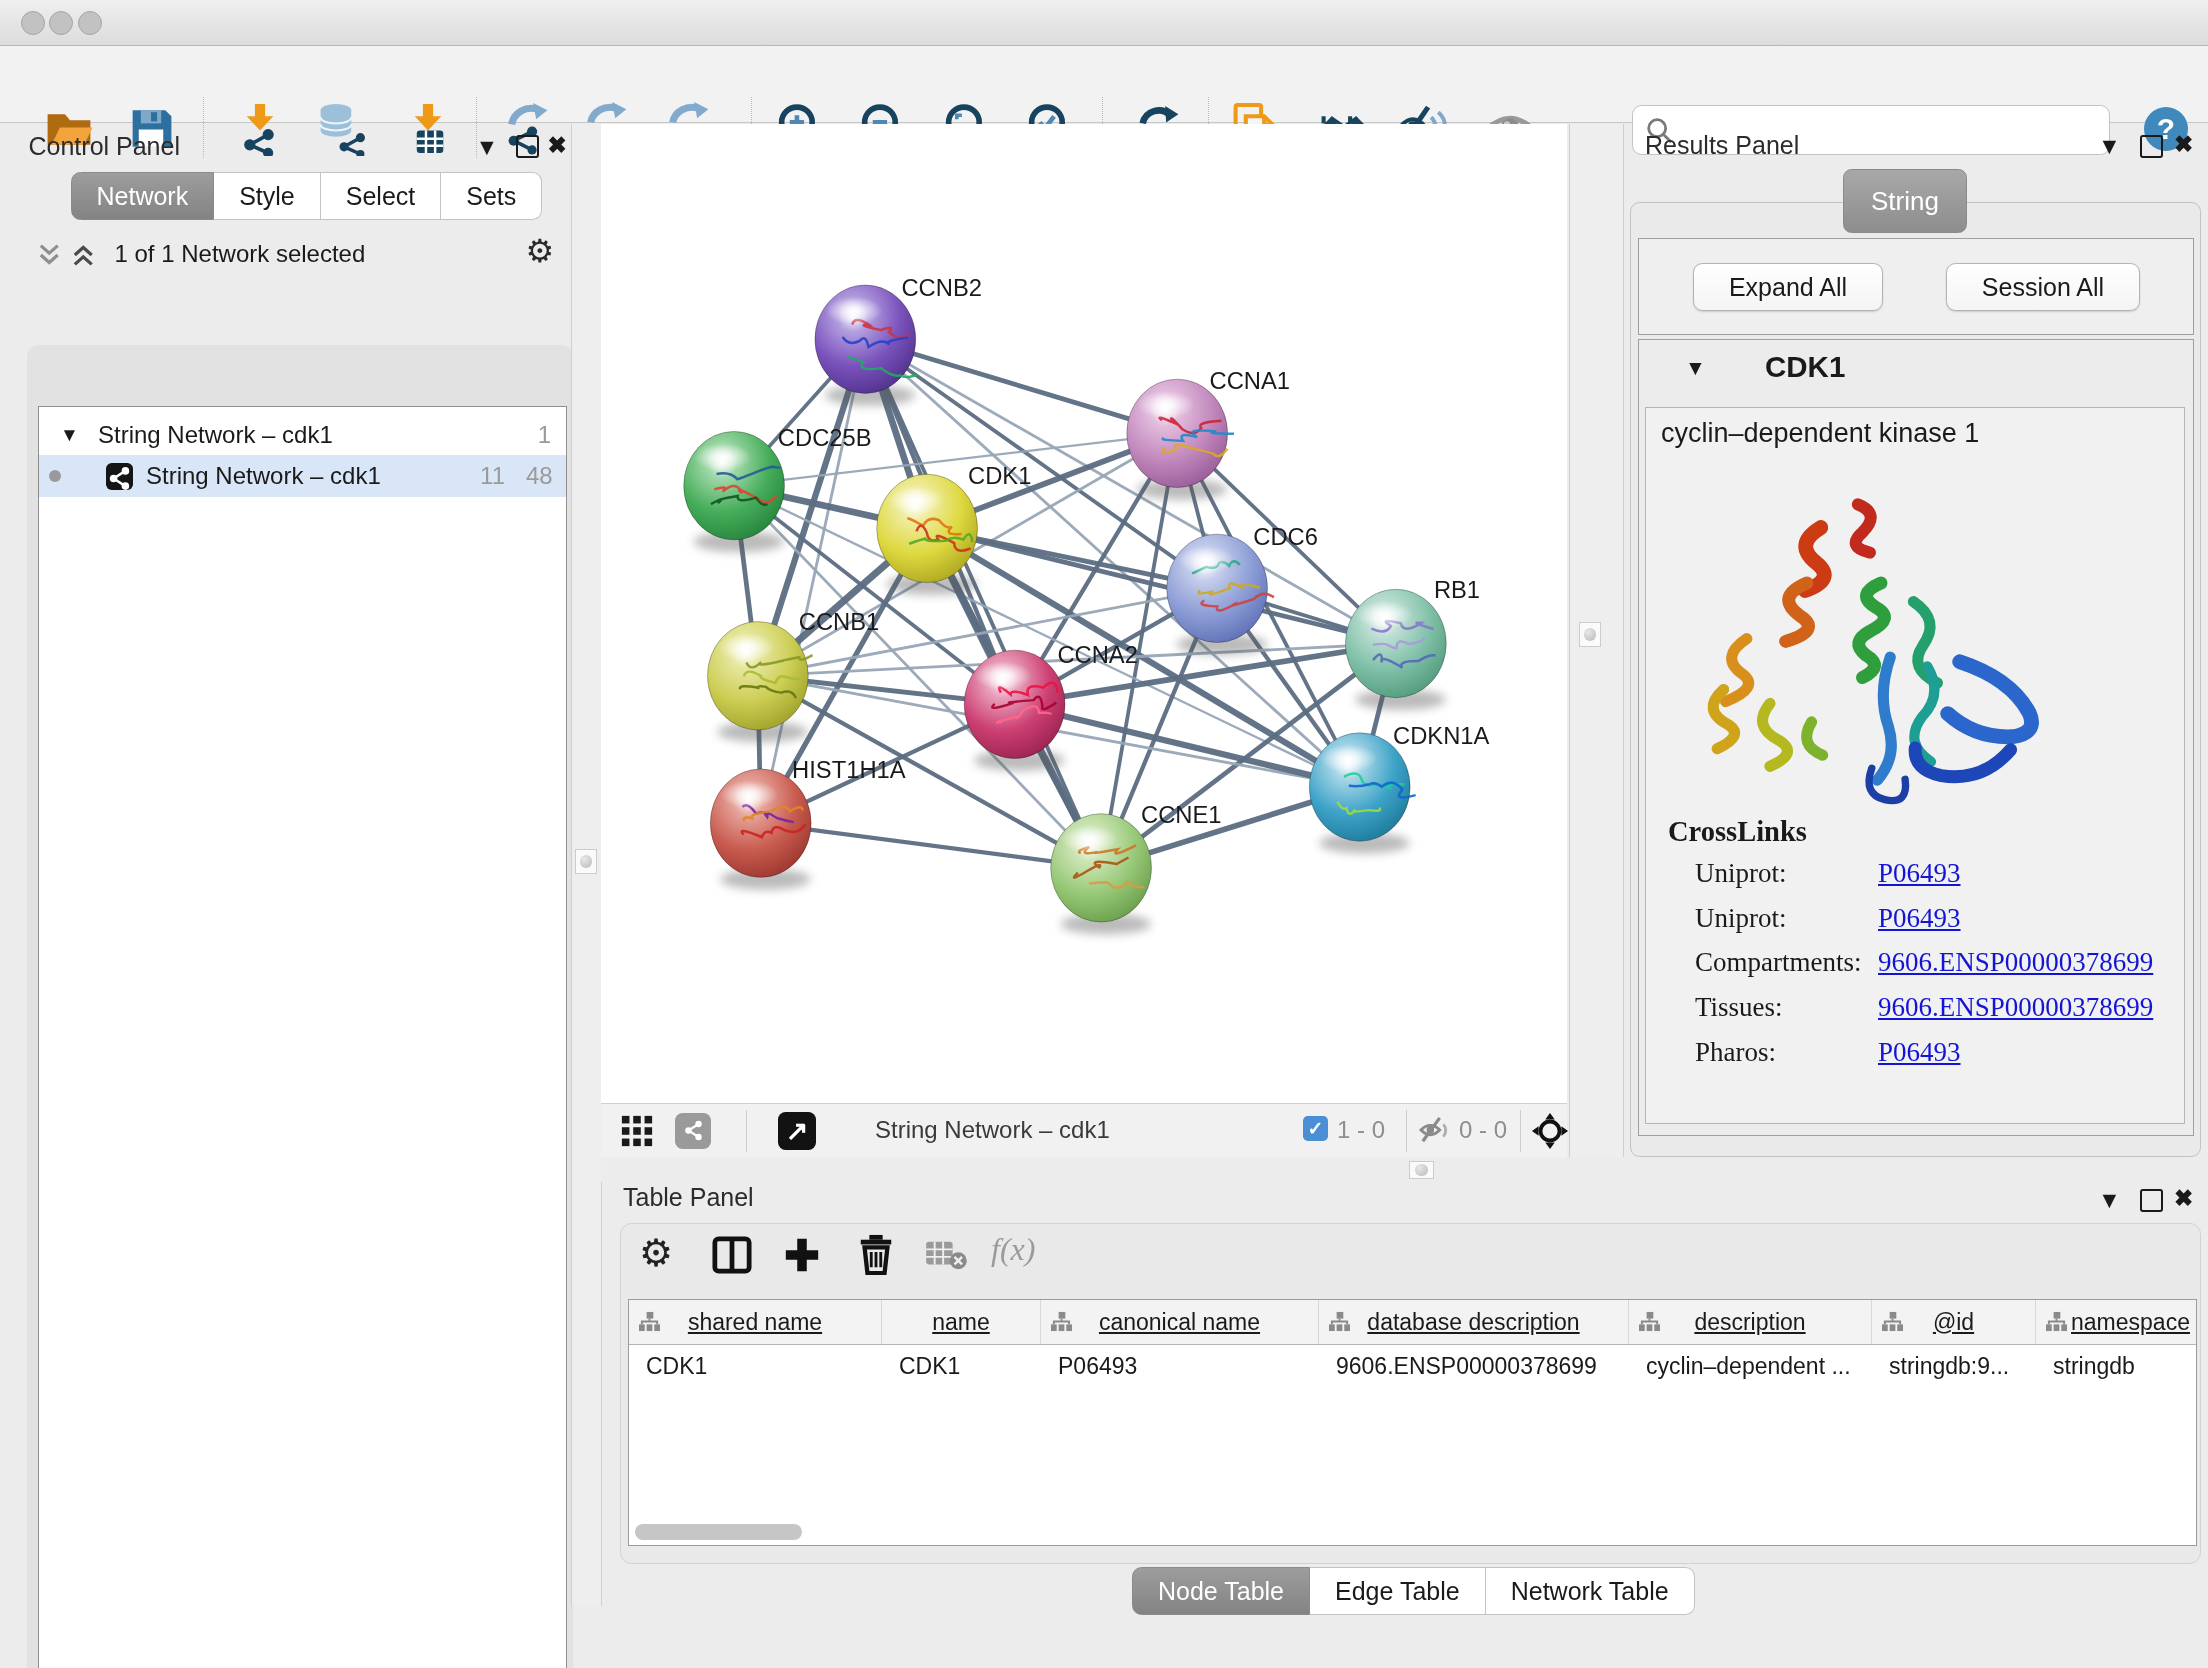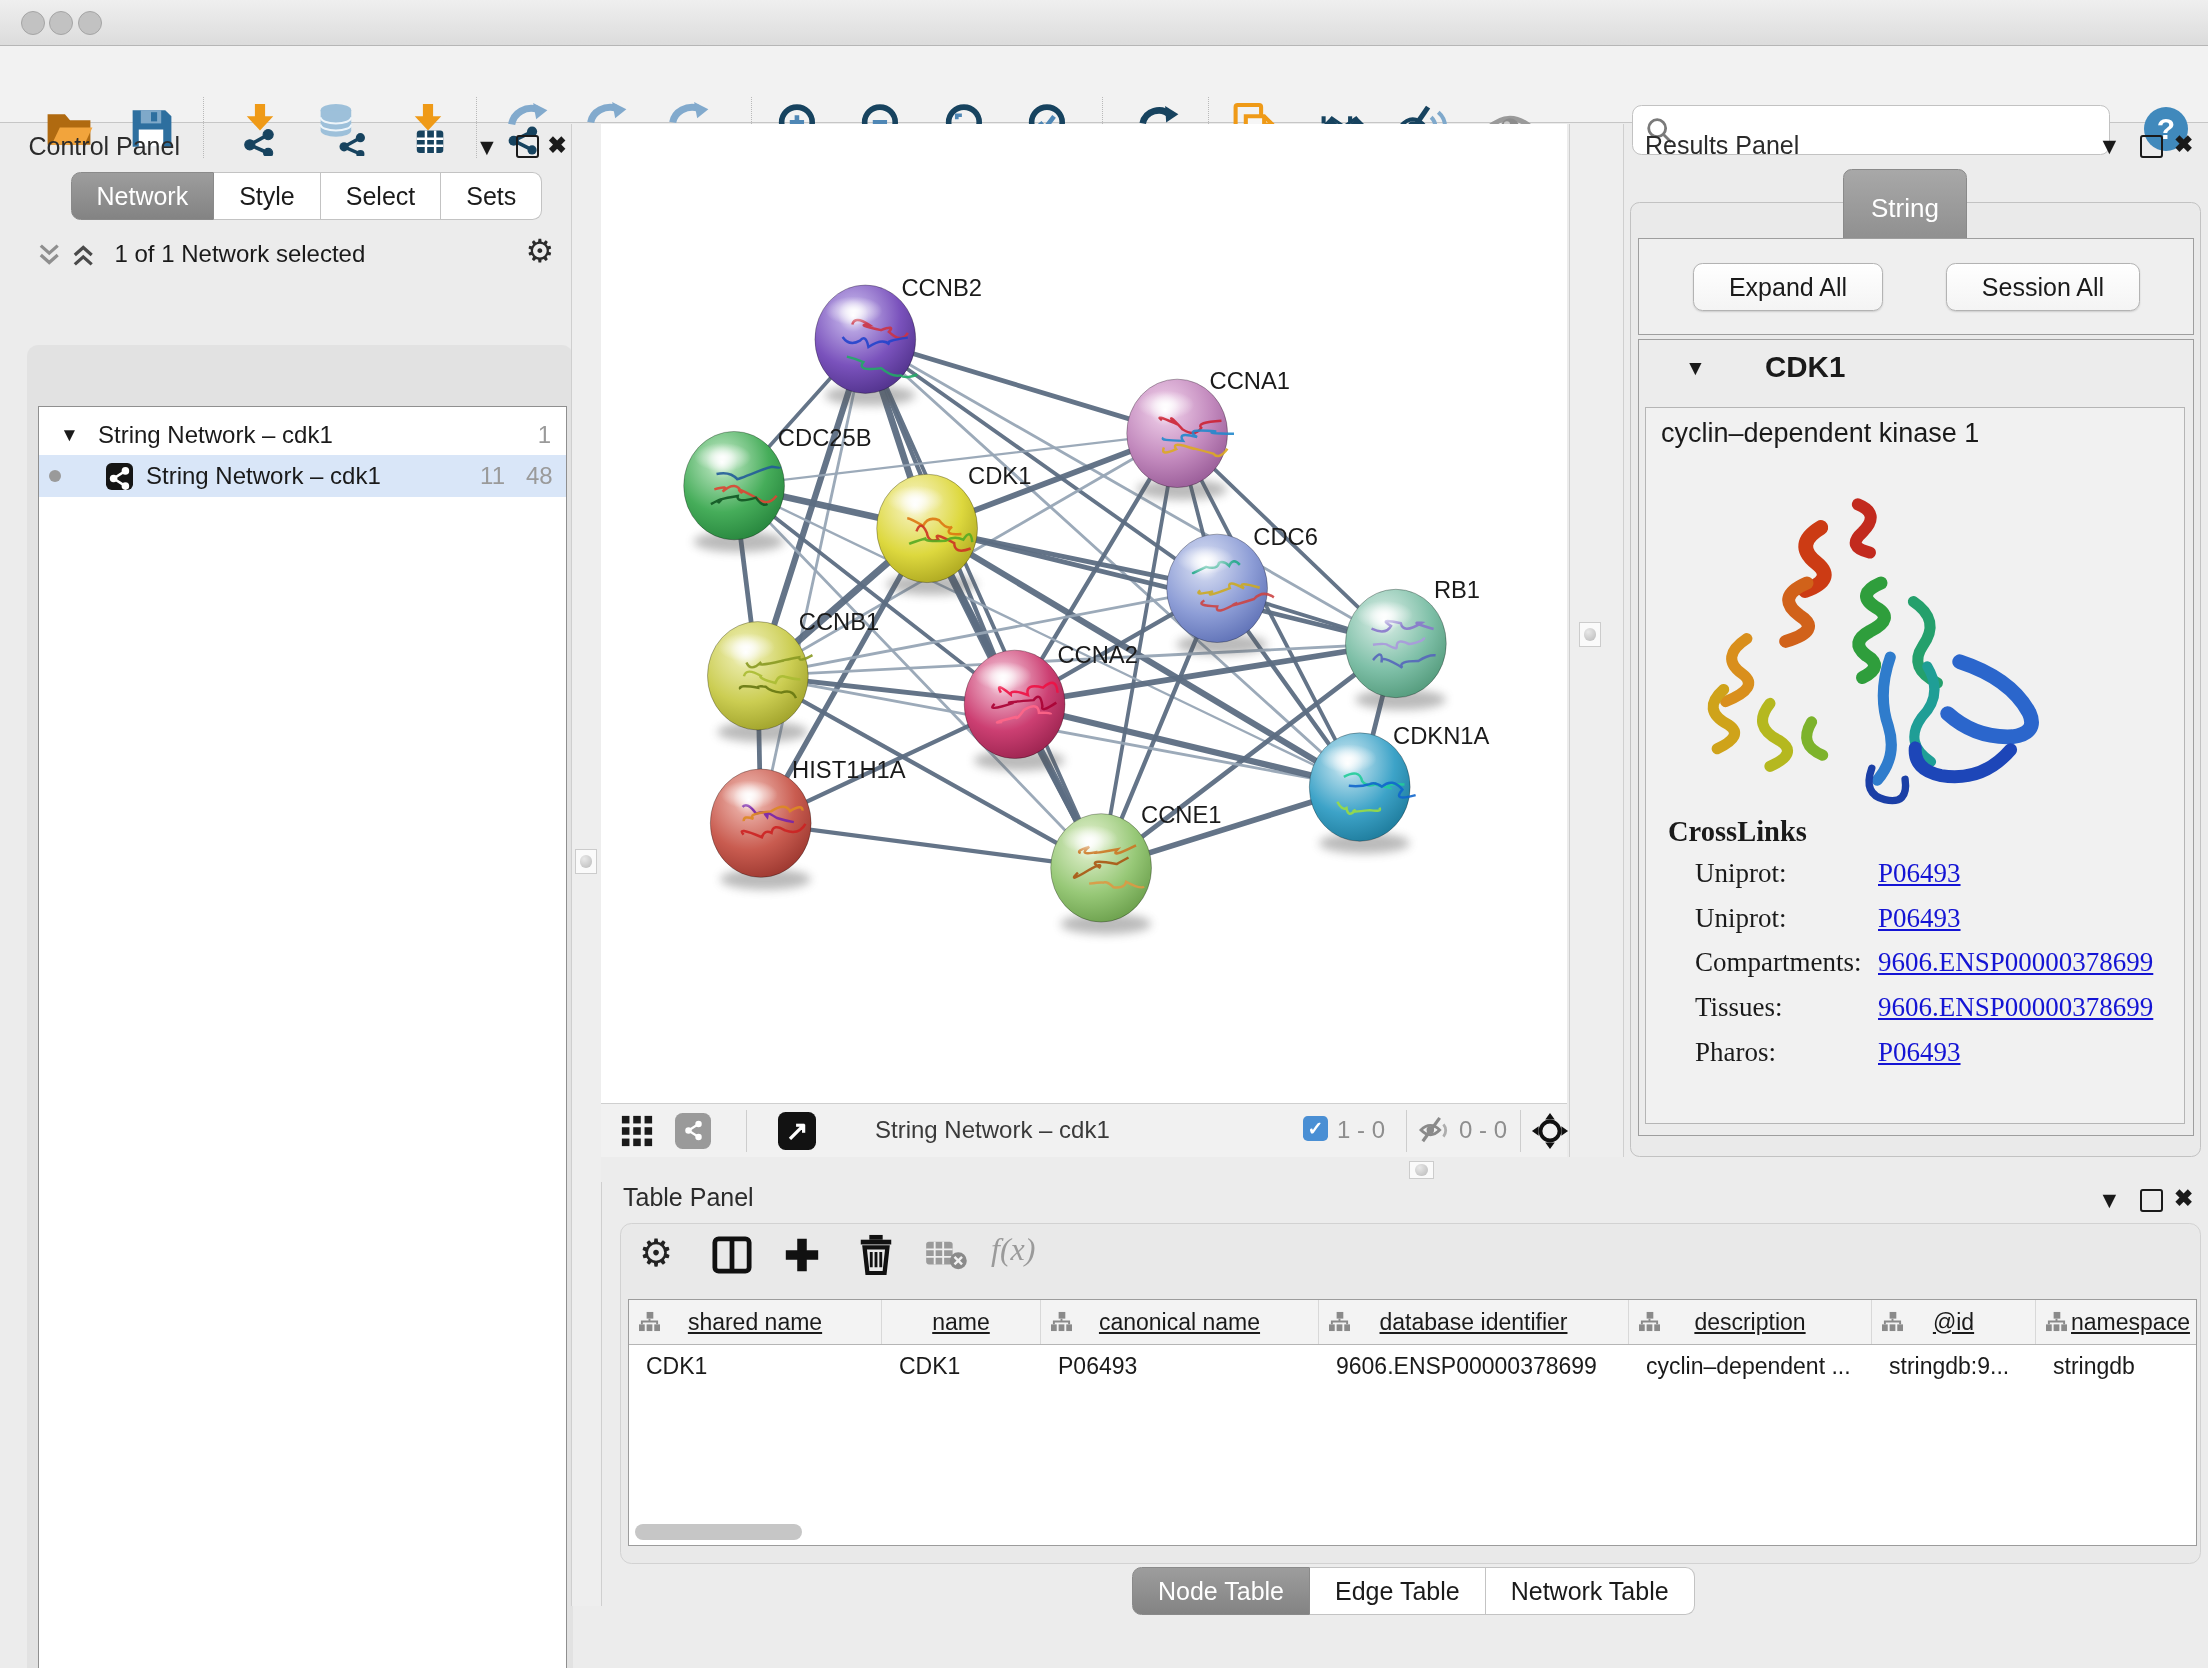--- a/index.html
+++ b/index.html
@@ -53,21 +53,21 @@
   .netbar{position:absolute;left:601px;top:1103px;width:966px;height:53px;background:#f1f1f1;
           border-top:1px solid #cfcfcf;}
   .nb-sep{position:absolute;top:5.7px;height:42px;border-left:1px solid #cdcdcd;}
   .nb-txt{position:absolute;top:12.4px;font-size:24px;color:#3a3a3a;}
   .nb-gray{color:#8e8e8e;}
   .chk{position:absolute;width:25px;height:25px;background:#4a8fd4;border-radius:4.8px;color:#fff;
        font-size:19px;font-weight:bold;text-align:center;line-height:25px;top:12.4px;}
   
   .rp-card{position:absolute;left:1630px;top:202px;width:569px;height:953px;background:#eaeaea;
            border:1px solid #c2c2c2;border-radius:9.5px;}
-  .stringtab{position:absolute;left:1843px;top:169px;height:44px;padding:16px 27px;border-radius:8.6px;
+  .stringtab{position:absolute;left:1843px;top:169px;height:44px;padding:9px 27px;border-radius:8.6px;
              background:linear-gradient(#a8a8a8,#8d8d8d);border:1px solid #8a8a8a;color:#fff;
              font-size:26px;line-height:44px;}
   .rp-box{position:absolute;background:#efefef;border:1.9px solid #9e9e9e;}
   .btn{background:linear-gradient(#ffffff,#f4f4f4);border:1px solid #b3b3b3;border-radius:9.5px;
        font-size:25px;text-align:center;box-shadow:0 1px 1.9px rgba(0,0,0,.15);}
   .xl-heading{position:absolute;font-family:"Liberation Serif",serif;font-weight:bold;font-size:28.5px;}
   .xl-row{position:absolute;font-family:"Liberation Serif",serif;font-size:27px;}
   .xl-row a{text-decoration:underline;}
   
   .tp-card{position:absolute;left:620px;top:1223px;width:1579px;height:339px;background:#e9e9e9;
@@ -694,21 +694,21 @@
           <div class="th" style="width: 310px;">
             <span class="colic"><svg width="21" height="21" viewBox="0 0 22 22">
                 <g fill="#8a8a8a">
                   <rect x="8" y="1" width="7" height="7"></rect>
                   <rect x="0" y="14" width="6" height="7"></rect>
                   <rect x="8" y="14" width="6" height="7"></rect>
                   <rect x="16" y="14" width="6" height="7"></rect>
                   <path d="M11 8 v4 M3 14 v-3 h16 v3" stroke="#8a8a8a" stroke-width="2" fill="none"></path>
                 </g>
               </svg></span>
-            <span>database identifier</span>
+            <span>database description</span>
           </div>
           <div class="th" style="width: 243px;">
             <span class="colic"><svg width="21" height="21" viewBox="0 0 22 22">
                 <g fill="#8a8a8a">
                   <rect x="8" y="1" width="7" height="7"></rect>
                   <rect x="0" y="14" width="6" height="7"></rect>
                   <rect x="8" y="14" width="6" height="7"></rect>
                   <rect x="16" y="14" width="6" height="7"></rect>
                   <path d="M11 8 v4 M3 14 v-3 h16 v3" stroke="#8a8a8a" stroke-width="2" fill="none"></path>
                 </g>

